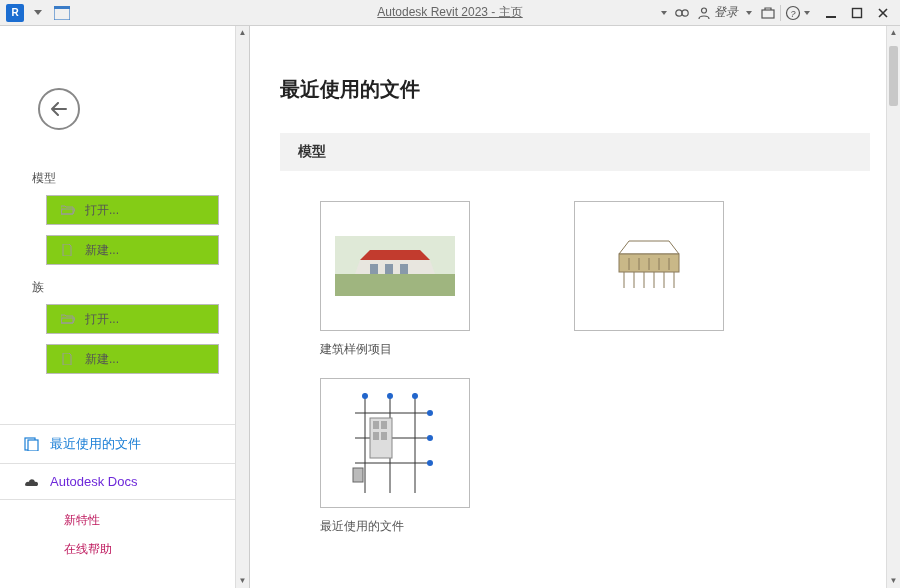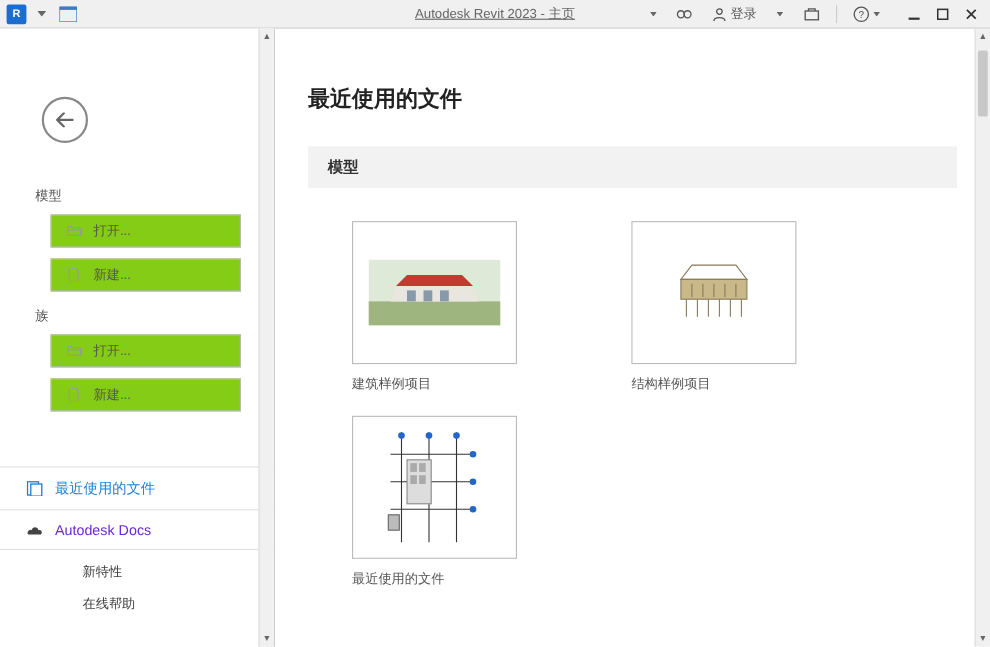--- a/index.html
+++ b/index.html
@@ -33,22 +33,23 @@
     text-align: center;
     font-size: 12px;
     color: #666;
     pointer-events: none;
     text-decoration: underline;
   }
   .titlebar-right {
     margin-left: auto;
     display: flex;
     align-items: center;
-    gap: 10px;
+    gap: 0;
     padding-right: 6px;
+    font-style: italic;
   }
   .app-icon {
     width: 18px; height: 18px;
     background: #1b6dd1;
     border-radius: 2px;
     display:flex;align-items:center;justify-content:center;
     color:#fff;font-weight:bold;font-size:10px;
   }
   .qat-btn {
     width: 20px; height: 20px;
@@ -101,21 +102,21 @@
   .side-btn .icon { color:#888;font-size:12px;width:14px; }
   .nav-item {
     display:flex;align-items:center;gap:10px;
     padding: 10px 0 10px 24px;
     font-size:13px;color:#6d28d9;
   }
   .nav-item.active { color:#1b7fd6; }
   .nav-item.bordered { border-top:1px solid #e0e0e0;border-bottom:1px solid #e0e0e0; }
   .nav-link {
     padding: 6px 0 6px 64px;
-    font-size:12px;color:#404040;margin-left:11px;
+    font-size:12px;color:#be185d;
   }
   
   .main {
     flex:1;
     padding: 40px 30px 0 30px;
     overflow:hidden;
     position:relative;
   }
   .main-title {
     font-size:20px;font-weight:bold;color:#222;
@@ -334,21 +335,20 @@
             <line x1="65" y1="46" x2="65" y2="62" stroke="#8a7a5a"></line>
             <line x1="75" y1="46" x2="75" y2="62" stroke="#8a7a5a"></line>
             <line x1="85" y1="46" x2="85" y2="62" stroke="#8a7a5a"></line>
             <line x1="40" y1="32" x2="40" y2="44" stroke="#8a7a5a"></line>
             <line x1="50" y1="32" x2="50" y2="44" stroke="#8a7a5a"></line>
             <line x1="60" y1="32" x2="60" y2="44" stroke="#8a7a5a"></line>
             <line x1="70" y1="32" x2="70" y2="44" stroke="#8a7a5a"></line>
             <line x1="80" y1="32" x2="80" y2="44" stroke="#8a7a5a"></line>
           </svg>
         </div>
-        <div class="card-label">结构样例项目</div>
       </div>
     </div>
 
     <div class="cards-row">
       <div class="card">
         <div class="card-thumb">
           <svg width="120" height="110" viewBox="0 0 120 110">
             <line x1="30" y1="5" x2="30" y2="105" stroke="#333" stroke-width="1"></line>
             <line x1="55" y1="5" x2="55" y2="105" stroke="#333" stroke-width="1"></line>
             <line x1="80" y1="5" x2="80" y2="105" stroke="#333" stroke-width="1"></line>

